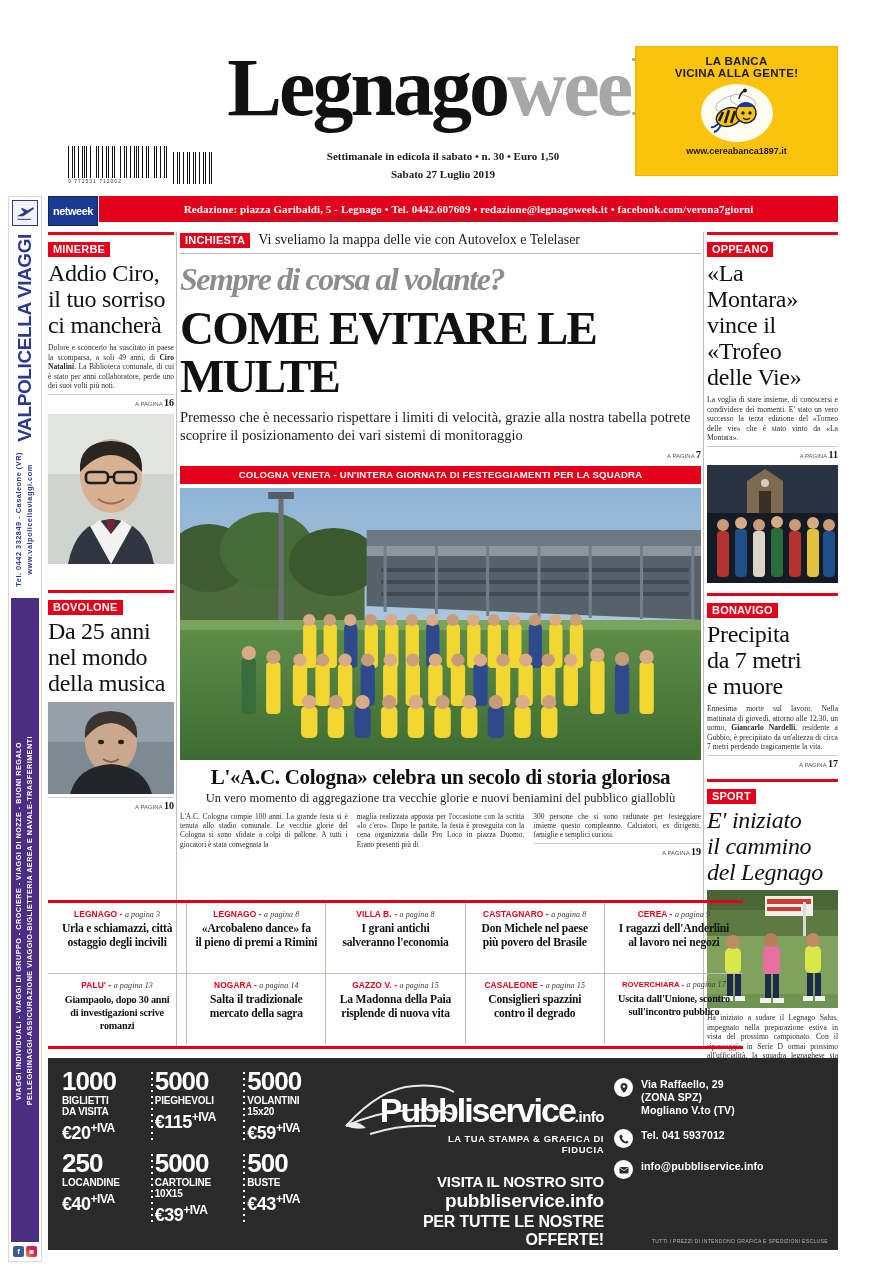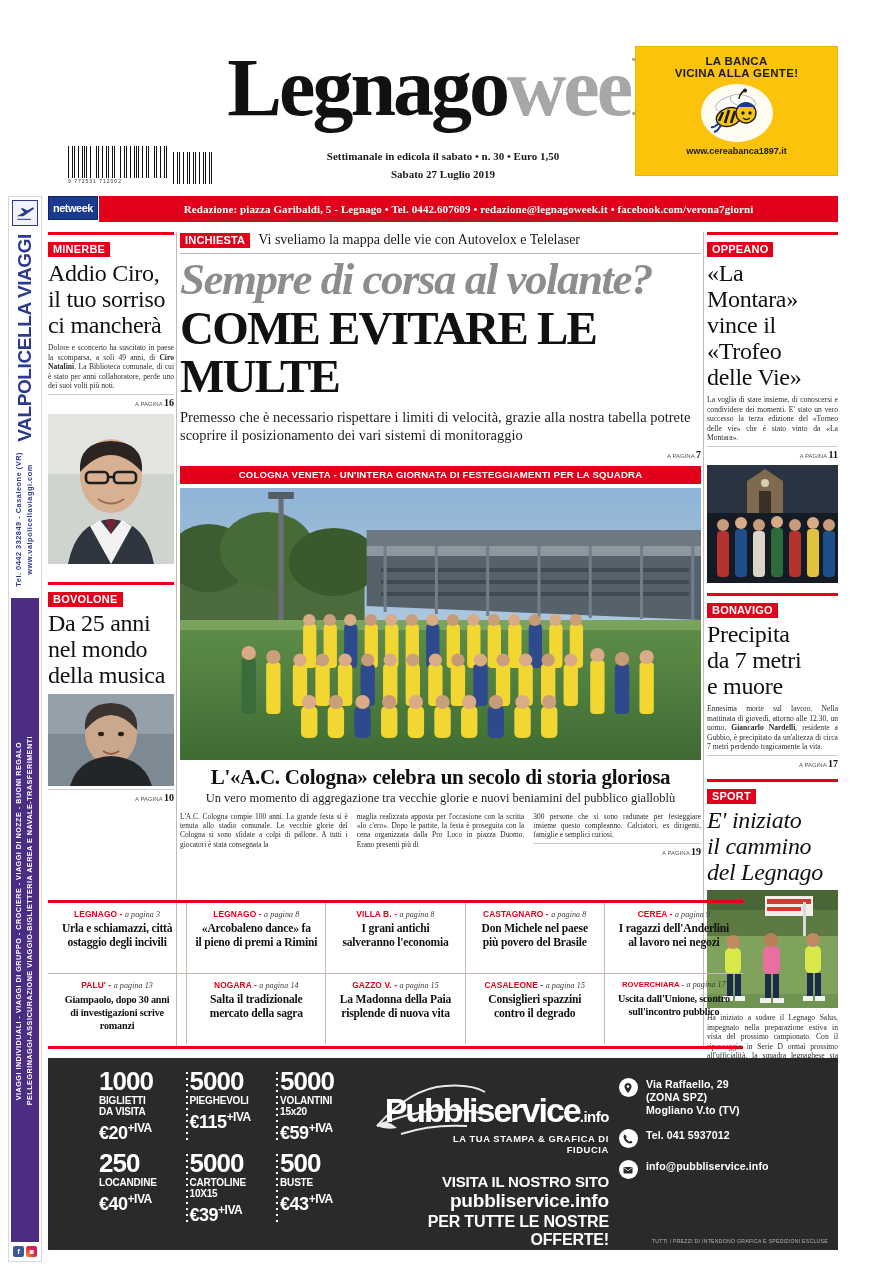--- a/index.html
+++ b/index.html
@@ -91,21 +91,21 @@
     margin-top:5px; position:relative; overflow:hidden;
     display:flex; align-items:center; justify-content:center;
   }
   .bankad .url {
     font-family:"Liberation Sans", sans-serif; font-weight:700; font-size:9px;
     color:#1b1b1b; margin-top:4px;
   }
 
   
   .netweek {
-    position:absolute; left:48px; top:196px; width:50px; height:24px;
+    position:absolute; left:48px; top:196px; width:50px; height:30px;
     background:#1a3a8f; color:#fff; display:flex; align-items:center; justify-content:center;
     font-family:"Liberation Sans",sans-serif; font-weight:700; font-size:11px; letter-spacing:-.5px;
     border:1px solid #10255c;
   }
   .redbar {
     position:absolute; left:99px; top:196px; right:42px; height:26px;
     background:#e2001a; color:#fff; display:flex; align-items:center; justify-content:center;
     font-family:"Liberation Serif", serif; font-weight:700; font-size:11px; letter-spacing:.1px;
   }
   .microline {
@@ -149,21 +149,21 @@
   .portrait2 { width:100%; height:92px; margin-top:6px; }
 
   
   .inchiesta-row { display:flex; align-items:center; gap:8px; }
   .occhiello {
     font-family:"Liberation Serif", serif; font-size:14px; color:#1a1a1a;
   }
   .mid-rule { height:1px; background:#b9b9b9; margin:5px 0 2px; }
   .h-italic {
     font-family:"Liberation Serif", serif; font-style:italic; font-weight:700;
-    font-size:45px; line-height:46px; color:#8d8d8d; letter-spacing:-1.5px;
+    font-size:32px; line-height:46px; color:#8d8d8d; letter-spacing:-1.5px;
   }
   .h-big {
     font-family:"Liberation Serif", serif; font-weight:700;
     font-size:47px; line-height:48px; color:#111; letter-spacing:-1.8px;
     margin-top:2px;
   }
   .summary {
     font-family:"Liberation Serif", serif; font-size:14.5px; line-height:18px;
     color:#1c1c1c; margin-top:8px;
   }
@@ -208,21 +208,21 @@
     line-height:14px; color:#111; margin-top:3px; letter-spacing:-.2px;
   }
   .brief-mid-rule { height:1px; background:#c9b9b4; }
   .briefs-bot-rule { height:3px; background:#e2001a; margin-top:2px;}
 
   
   .botad {
     position:absolute; left:48px; right:42px; bottom:30px; height:192px;
     background:#2a2a2a; color:#fff; display:flex;
   }
-  .botad-left { width:300px; padding:10px 8px 8px 14px;margin-left:37px; }
+  .botad-left { width:300px; padding:10px 8px 8px 14px; }
   .price-row { display:flex; }
   .price-cell { flex:1; padding-right:6px; position:relative; }
   .price-cell.dotted:after {
     content:""; position:absolute; right:2px; top:4px; bottom:4px; width:2px;
     background-image:repeating-linear-gradient(to bottom,#fff 0 2px, transparent 2px 6px);
   }
   .pq {
     font-family:"Liberation Sans",sans-serif; font-weight:700; font-size:26px;
     line-height:27px; letter-spacing:-1px;
   }
@@ -368,21 +368,21 @@
             <rect x="66" y="58" width="22" height="11" rx="4" fill="none" stroke="#1e1e1e" stroke-width="2.6"></rect>
             <path d="M60 63 h6" stroke="#1e1e1e" stroke-width="2.4"></path>
             <path d="M50 85 q13 9 26 0" stroke="#9c6a52" stroke-width="2" fill="none"></path>
             <path d="M20 150 q8 -42 43 -45 q35 3 43 45 z" fill="#2f3640"></path>
             <path d="M52 106 l11 14 l11 -14 l10 6 l-21 38 l-21 -38z" fill="#f2f2f2"></path>
             <path d="M58 108 l5 12 l5 -12 l-3 -3 h-4z" fill="#7a2030"></path>
           </svg>
         </div>
       </div>
 
-      <div style="margin-top:18px">
+      <div style="margin-top:26px">
         <div class="rule-top"></div>
         <div class="kicker">BOVOLONE</div>
         <div class="hl" style="white-space:pre-line;">Da 25 anni
 nel mondo
 della musica</div>
         <div class="photo portrait2">
           <svg viewBox="0 0 126 92" style="width:100%;height:100%;display:block">
             <rect width="126" height="92" fill="#7e8a93"></rect>
             <rect width="126" height="40" fill="#95a1aa"></rect>
             <ellipse cx="63" cy="40" rx="26" ry="31" fill="#cba88c"></ellipse>

